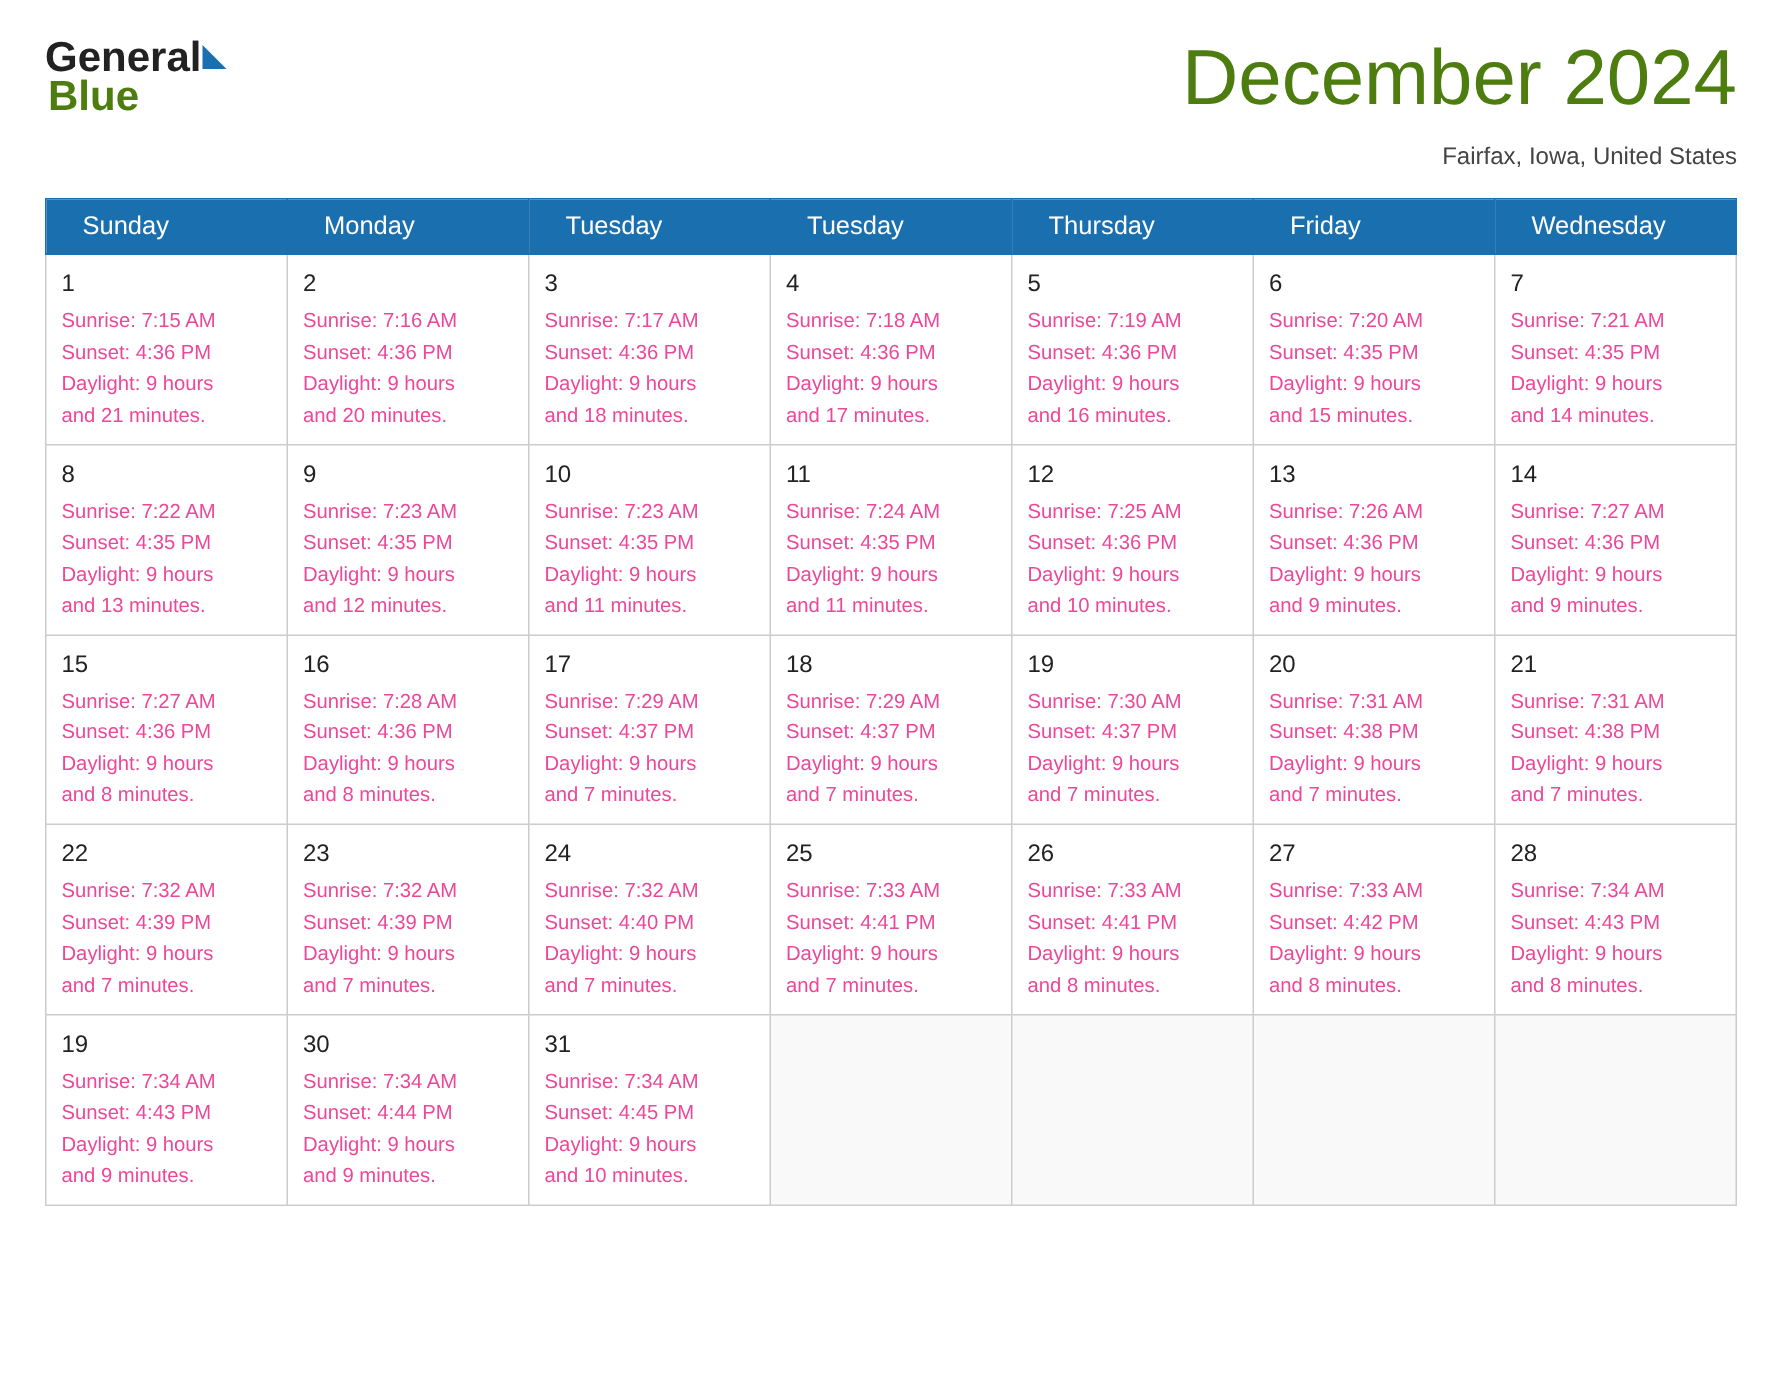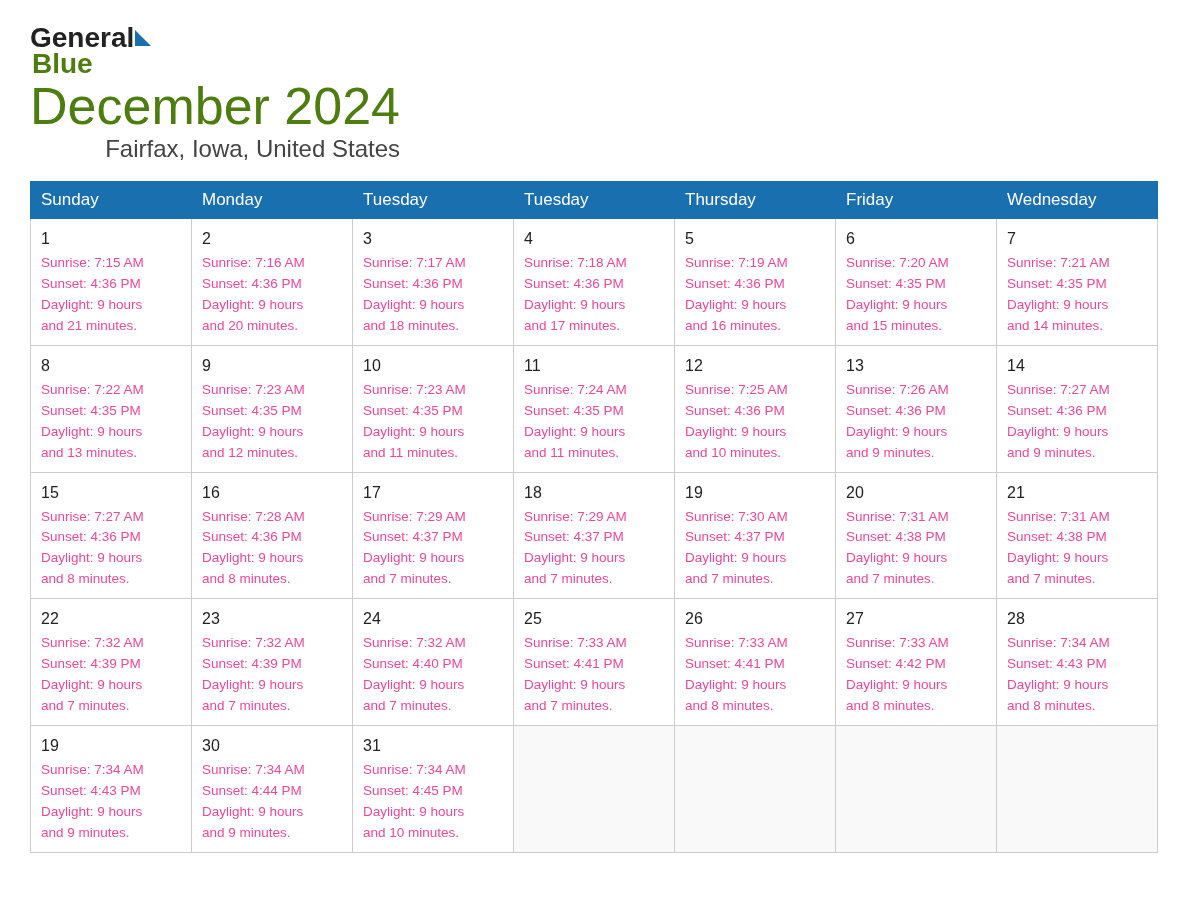--- a/index.html
+++ b/index.html
@@ -8,47 +8,46 @@
       background: #fff;
       padding: 24px 30px;
       width: 1188px;
       min-height: 918px;
     }
     .header-area {
       display: flex;
       justify-content: space-between;
       align-items: flex-start;
       margin-bottom: 18px;
-      flex-direction: column;
     }
     .title-area {
       text-align: right;
     }
     .calendar-title {
       font-size: 52px;
       font-weight: normal;
       color: #4d7c0f;
       line-height: 1.1;
     }
     .calendar-subtitle {
-      font-size: 24px;
+      font-size: 16px;
       color: #444;
-      margin-top: 0;
+      margin-top: 15px;
     }
     table {
       width: 100%;
       border-collapse: collapse;
       table-layout: fixed;
     }
     thead tr th {
       background-color: #1a6faf;
       color: #fff;
       font-size: 17px;
       font-weight: normal;
-      padding: 8px 10px;
+      padding: 8px 24px;
       text-align: left;
       border: 1px solid #1a6faf;
     }
     tbody tr td {
       vertical-align: top;
       padding: 8px 10px;
       border: 1px solid #ccc;
       font-size: 13.5px;
       color: #222;
       min-height: 90px;

